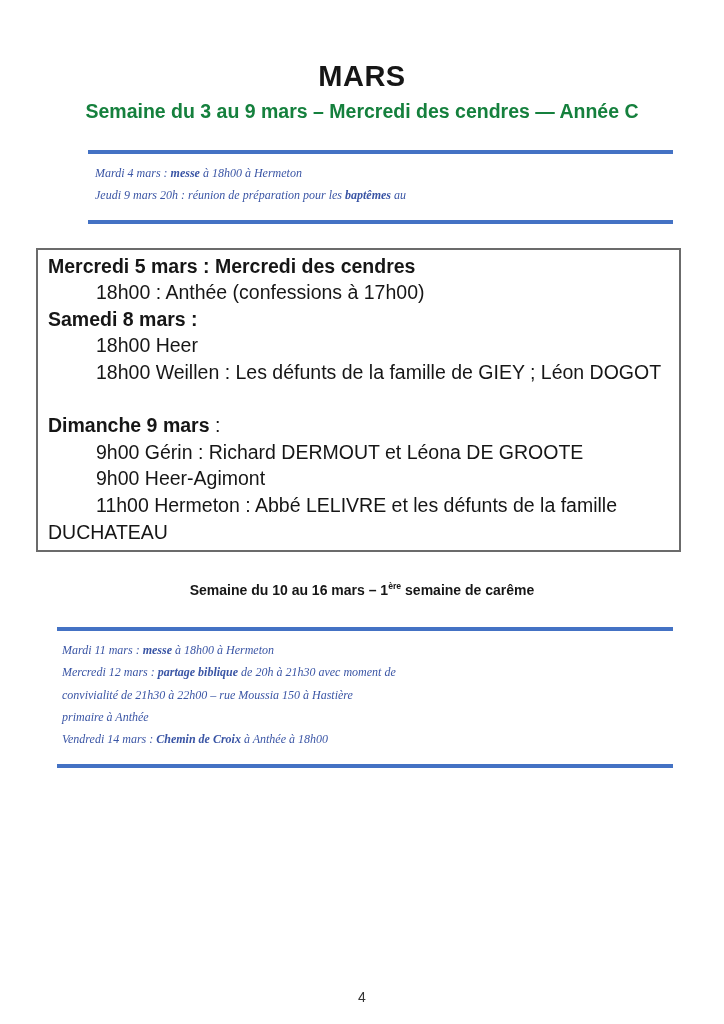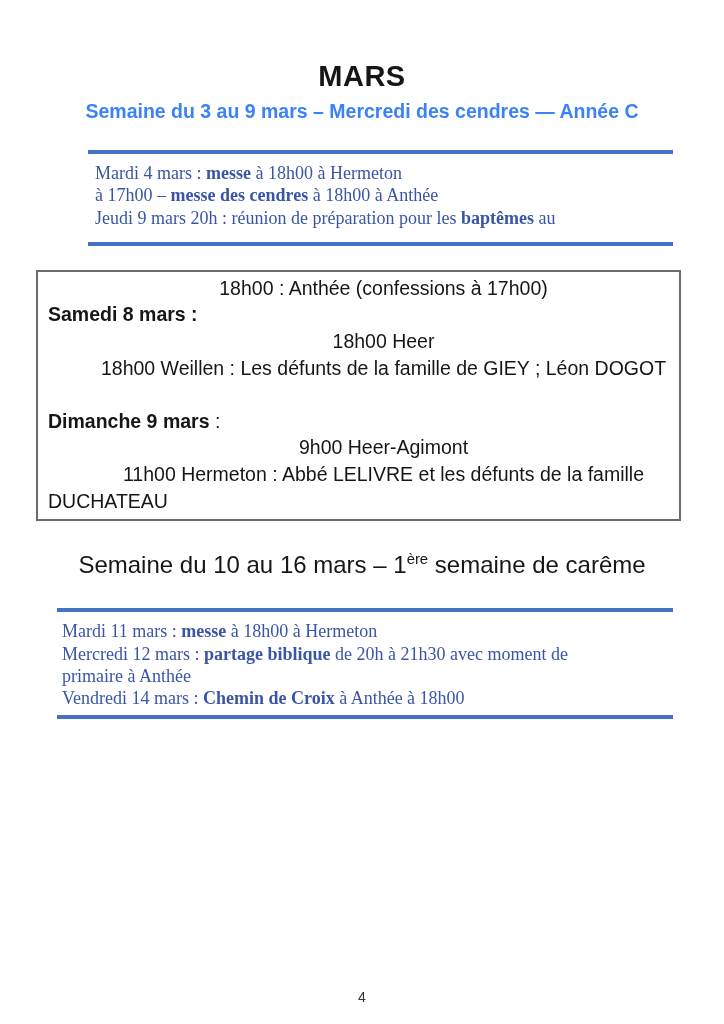--- a/index.html
+++ b/index.html
@@ -7,84 +7,86 @@
     position:relative; width:724px; height:1024px; margin:8px auto;
     background:#ffffff; overflow:hidden;
     font-family:"Liberation Sans", sans-serif; color:#111;
   }
   .title {
     margin:0; padding-top:52px; text-align:center;
     font-size:29px; font-weight:600; letter-spacing:0.5px; color:#161616;
   }
   .subtitle {
     margin:7px 0 0 0; text-align:center;
-    font-size:19.5px; font-weight:700; color:#3b82f6;
+    font-size:19.5px; font-weight:700; color:#15803d;
   }
   .h2 {
     margin:30px 0 0 0; text-align:center;
-    font-size:24px; font-weight:400; color:#161616;
+    font-size:14px; font-weight:700; color:#161616;
   }
   sup { font-size:0.62em; line-height:0; }
   .notes {
     border-top:4px solid var(--rule-blue, #4472C4);
     border-bottom:4px solid var(--rule-blue, #4472C4);
   }
   .notes-1 { margin:27px 0 0 88px; width:578px; padding:8px 0 13px 7px; }
-  .notes-2 { margin:29px 0 0 57px; width:611px; padding:8px 0 6px 5px; }
+  .notes-2 { margin:29px 0 0 57px; width:611px; padding:8px 0 13px 5px; }
   .notes p {
-    margin:0; font-family:"Liberation Serif", serif; 
-    font-size:18px; line-height:22.3px; color:var(--blue-text, #3A55A5);
+    margin:0; font-family:"Liberation Serif", serif; font-style:italic;
+    font-size:12px; line-height:22.3px; color:var(--blue-text, #3A55A5);
     white-space:nowrap;
   }
   .box {
     box-sizing:border-box; margin:24px 0 0 36px; width:645px;
     border:2px solid var(--box-border, #6b6b6b);
     padding:3px 8px 5px 10px;
     font-size:19.5px; line-height:26.6px; color:#161616;
   }
   .box .ln { margin:0; white-space:nowrap; }
-  .box .ind { padding-left:48px;text-align:center; }
+  .box .ind { padding-left:48px; }
   .box .blank { height:26.6px; }
   .b { font-weight:700; }
   .pagenum {
     position:absolute; left:0; right:0; top:981px; text-align:center;
     font-size:14px; color:#333;
   }
 </style>
 </head>
 <body>
 
 <div class="page">
 
   <h1 class="title">MARS</h1>
 
   <h2 class="subtitle">Semaine du 3 au 9 mars – Mercredi des cendres — Année C</h2>
 
   <div class="notes notes-1">
     <p><span>Mardi 4 mars : </span><span class="b">messe</span><span> à 18h00 à Hermeton</span></p>
-    <p><span>à 17h00 – </span><span class="b">messe des cendres</span><span> à 18h00 à Anthée</span></p>
     <p><span>Jeudi 9 mars 20h : réunion de préparation pour les </span><span class="b">baptêmes</span><span> au</span></p>
   </div>
 
   <div class="box">
+    <p class="ln"><span class="b">Mercredi 5 mars : Mercredi des cendres</span></p>
     <p class="ln ind"><span>18h00 : Anthée (confessions à 17h00)</span></p>
     <p class="ln"><span class="b">Samedi 8 mars :</span></p>
     <p class="ln ind"><span>18h00 Heer</span></p>
     <p class="ln ind"><span>18h00 Weillen : Les défunts de la famille de GIEY ; Léon DOGOT</span></p>
     <div class="blank"></div>
     <p class="ln"><span class="b">Dimanche 9 mars</span><span> :</span></p>
+    <p class="ln ind"><span>9h00 Gérin : Richard DERMOUT et Léona DE GROOTE</span></p>
     <p class="ln ind"><span>9h00 Heer-Agimont</span></p>
     <p class="ln ind"><span>11h00 Hermeton : Abbé LELIVRE et les défunts de la famille</span></p>
     <p class="ln"><span>DUCHATEAU</span></p>
   </div>
 
   <h2 class="h2"><span>Semaine du 10 au 16 mars – 1</span><sup>ère</sup><span> semaine de carême</span></h2>
 
   <div class="notes notes-2">
     <p><span>Mardi 11 mars : </span><span class="b">messe</span><span> à 18h00 à Hermeton</span></p>
     <p><span>Mercredi 12 mars : </span><span class="b">partage biblique</span><span> de 20h à 21h30 avec moment de</span></p>
+    <p><span>convivialité de 21h30 à 22h00 – rue Moussia 150 à Hastière</span></p>
     <p><span>primaire à Anthée</span></p>
     <p><span>Vendredi 14 mars : </span><span class="b">Chemin de Croix</span><span> à Anthée à 18h00</span></p>
   </div>
 
   <div class="pagenum">4</div>
 
 </div>
 
 </body></html>

